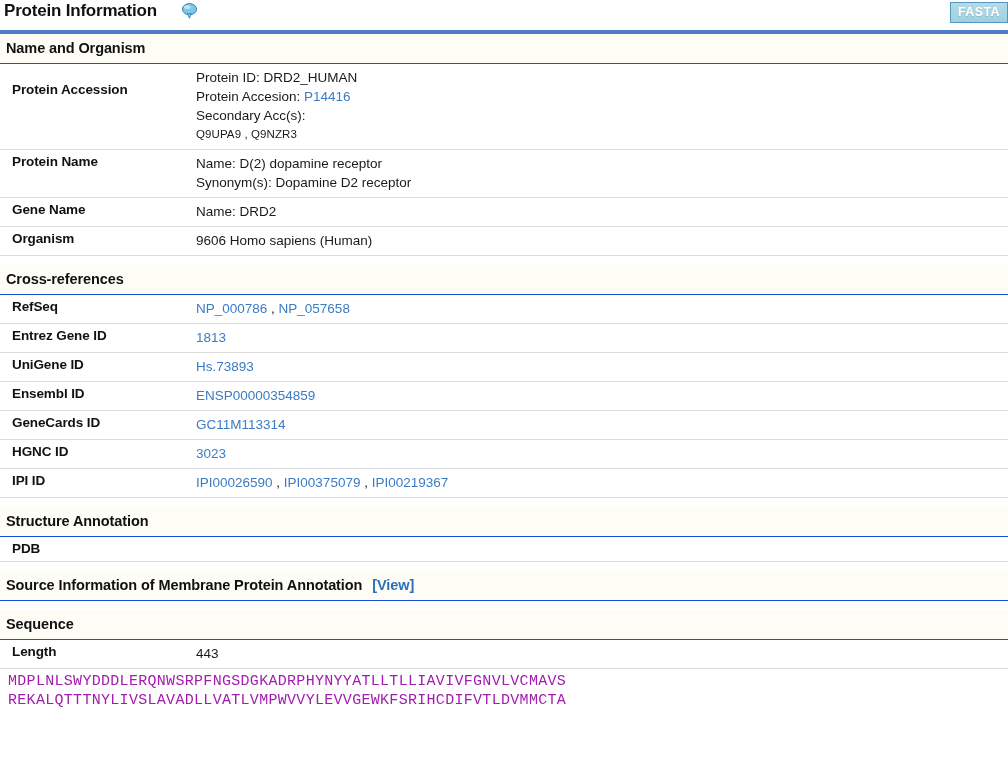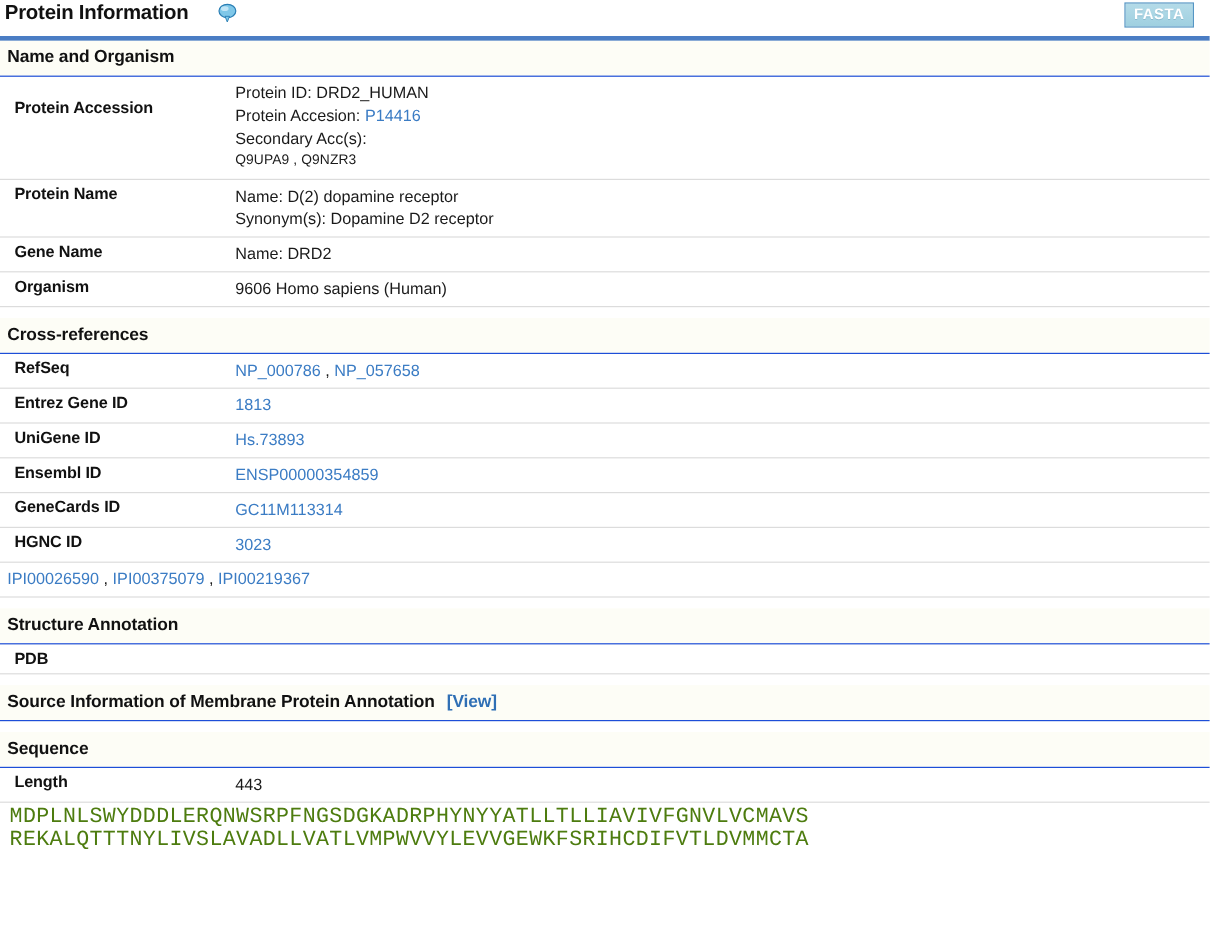--- a/index.html
+++ b/index.html
@@ -37,21 +37,21 @@
   .help-icon {
     position: absolute;
     left: 181px;
     top: 2px;
     width: 17px;
     height: 17px;
     display: block;
   }
   .fasta-button {
     position: absolute;
-    right: 13px;
+    right: 0;
     top: 2px;
     background: linear-gradient(#b4dbe8, #9fd0e0);
     border: 1px solid #5596c4;
     color: #ffffff;
     font-size: 12.5px;
     font-weight: bold;
     letter-spacing: 0.4px;
     padding: 2px 7px 3px 7px;
     line-height: 14px;
     text-shadow: 0 1px 0 rgba(90,140,170,0.35);
@@ -115,24 +115,24 @@
   .link {
     color: #3b7cc4;
     text-decoration: none;
     cursor: pointer;
   }
   .sep { color: #1a1a1a; }
 
   
   .sequence-block {
     font-family: "Liberation Mono", monospace;
-    font-size: 18px;
+    font-size: 15px;
     line-height: 19px;
     letter-spacing: 0.3px;
-    color: #4d7c0f;
+    color: #a21caf;
     padding: 3px 0 0 8px;
     white-space: pre;
   }
 </style>
 </head>
 <body>
 
 <div class="page">
 
   <div class="titlebar">
@@ -198,20 +198,21 @@
       </div>
       <div class="row">
         <div class="label">GeneCards ID</div>
         <div class="value"><a class="link">GC11M113314</a></div>
       </div>
       <div class="row">
         <div class="label">HGNC ID</div>
         <div class="value"><a class="link">3023</a></div>
       </div>
       <div class="row">
+        <div class="label">IPI ID</div>
         <div class="value"><a class="link">IPI00026590</a><span class="sep"> , </span><a class="link">IPI00375079</a><span class="sep"> , </span><a class="link">IPI00219367</a></div>
       </div>
     </div>
 
   <div class="section-head" style="margin-top:9px;">Structure Annotation</div>
   <div id="struct-rows">
       <div class="row">
         <div class="label">PDB</div>
       </div>
     </div>

